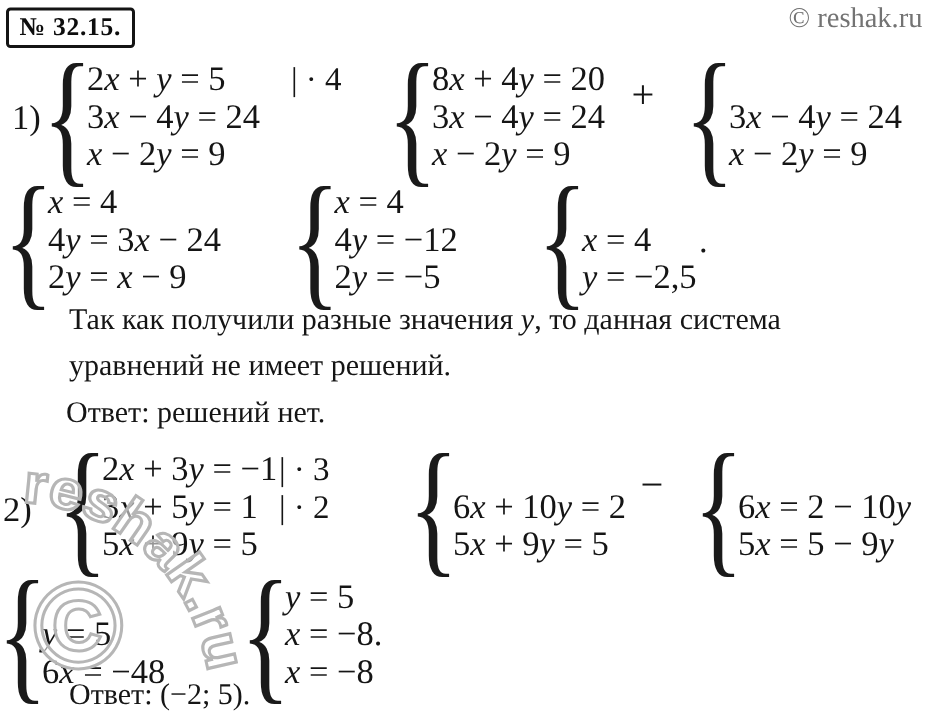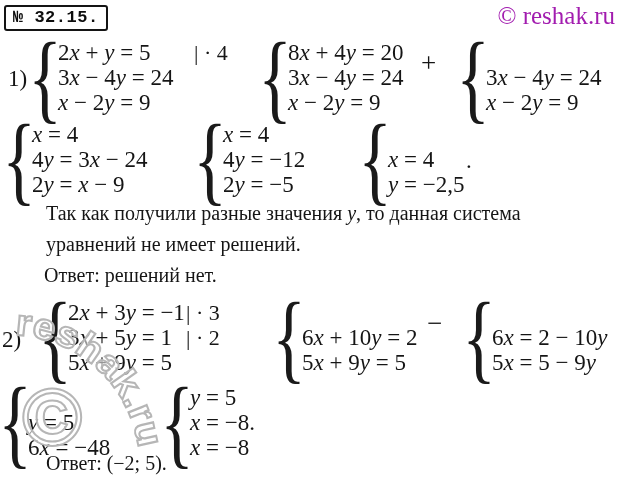--- a/index.html
+++ b/index.html
@@ -1,21 +1,21 @@
 <!DOCTYPE html>
 <html><head>
 <meta charset="utf-8">
 <style>
   html,body{margin:0;padding:0;background:#ffffff;}
   #page{position:relative;width:620px;height:481px;background:#fff;overflow:hidden;
         font-family:"Liberation Serif",serif;color:#151515;}
   .badge{position:absolute;left:4px;top:5px;border:2px solid #141414;border-radius:3px;
-         padding:1px 7px 2px;font-family:Liberation Mono, monospace;font-weight:bold;
+         padding:1px 7px 2px;font-family:Liberation Serif, serif;font-weight:bold;
          font-size:17px;letter-spacing:0.5px;color:#0d0d0d;background:#fff;}
-  .copyright{position:absolute;top:2px;right:5px;font-size:25px;color:#a21caf;}
+  .copyright{position:absolute;top:2px;right:5px;font-size:19px;color:#737373;}
   .label{position:absolute;font-size:23px;}
   .sys{position:absolute;display:flex;}
   .brace{width:26px;height:75px;display:flex;align-items:center;justify-content:center;
          font-size:100px;line-height:75px;font-weight:400;color:#1a1a1a;
          transform:scaleX(.7);transform-origin:center center;}
   .lines{display:flex;flex-direction:column;justify-content:flex-end;}
   .eq{font-size:23px;line-height:25px;white-space:nowrap;position:relative;}
   .eq i, .note i{font-style:italic;font-family:"Liberation Serif",serif;}
   .ann{position:absolute;top:0;font-size:22px;white-space:nowrap;}
   .op{position:absolute;font-size:27px;line-height:27px;}

